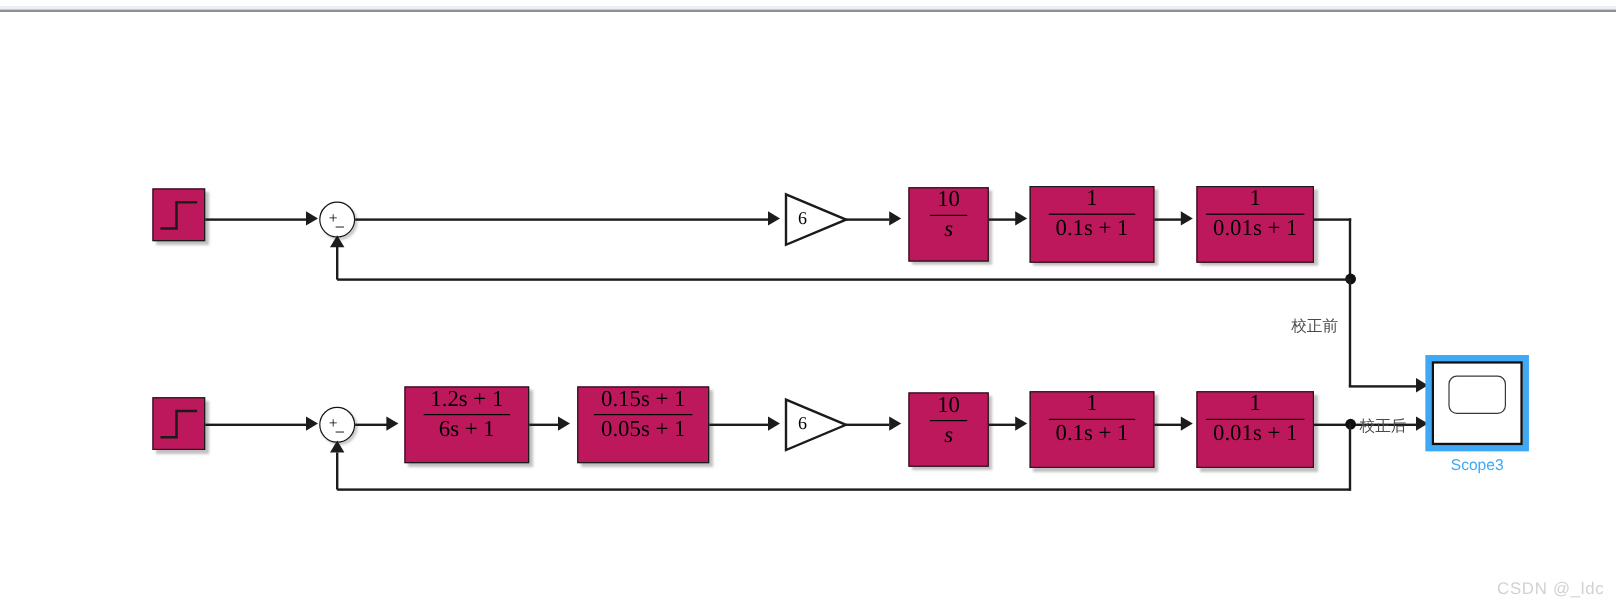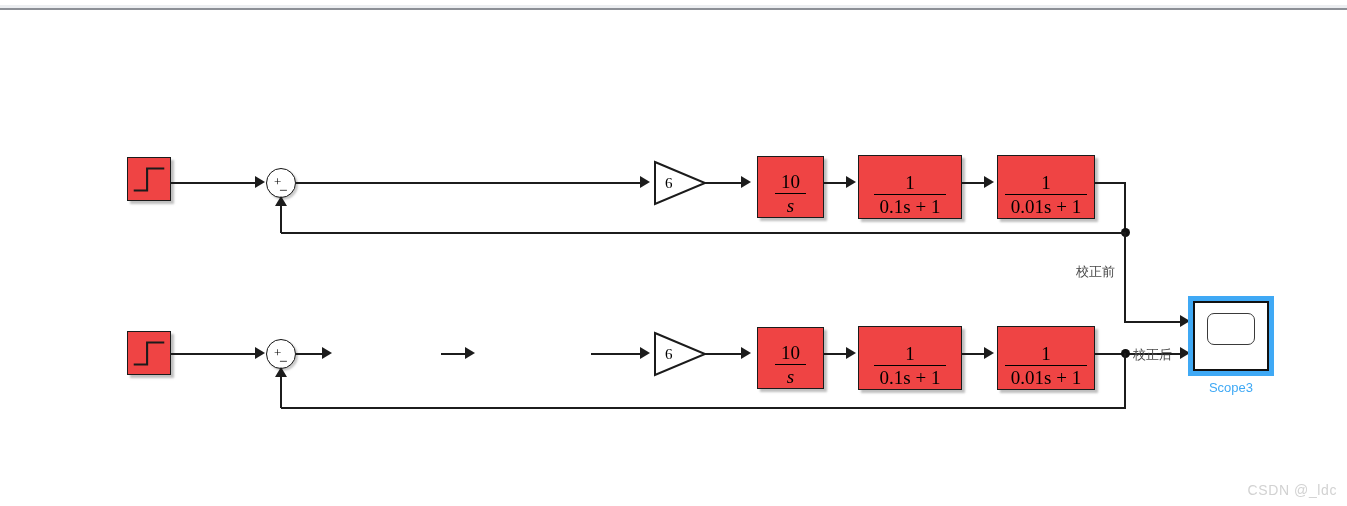--- a/index.html
+++ b/index.html
@@ -31,25 +31,25 @@
     top: 5px;
     width: 1347px;
     height: 3px;
     background: #eceef1;
   }
 
   
   .blk {
     position: absolute;
     box-sizing: border-box;
-    background: #ef4444;
+    background: #be185d;
     border: 1.6px solid #1b1b1b;
     box-shadow: 3px 3px 2px rgba(140,140,140,0.55);
     display: flex;
-    align-items: flex-end;
+    align-items: flex-start;
     justify-content: center;
   }
   .tf {
     font-family: "Liberation Serif", serif;
     color: #000;
     text-align: center;
     line-height: 1.08;
     font-size: 19px;
   }
   .tf .num {
@@ -288,24 +288,36 @@
   <div class="arrow" style="left:255px; top:347px;"></div>
 
   <div class="sum" style="left:266px; top:339px;">
     <span class="sgn plus">+</span>
     <span class="sgn minus">−</span>
   </div>
 
   <div class="wire-h" style="left:296px; top:353px; width:28px;"></div>
   <div class="arrow" style="left:322px; top:347px;"></div>
 
+  <div class="blk" style="left:337px; top:322px; width:104px; height:64px;">
+    <div class="tf">
+      <span class="num">1.2s + 1</span>
+      <span class="den">6s + 1</span>
+    </div>
+  </div>
 
   <div class="wire-h" style="left:441px; top:353px; width:26px;"></div>
   <div class="arrow" style="left:465px; top:347px;"></div>
 
+  <div class="blk" style="left:481px; top:322px; width:110px; height:64px;">
+    <div class="tf">
+      <span class="num">0.15s + 1</span>
+      <span class="den">0.05s + 1</span>
+    </div>
+  </div>
 
   <div class="wire-h" style="left:591px; top:353px; width:50px;"></div>
   <div class="arrow" style="left:640px; top:347px;"></div>
 
   <div class="gain" style="left:653px; top:331px;">
     <svg class="tri" viewBox="0 0 54 46">
       <polygon points="2,2 52,23 2,44" fill="#ffffff" stroke="#1b1b1b" stroke-width="2"></polygon>
     </svg>
     <span class="gval">6</span>
   </div>

